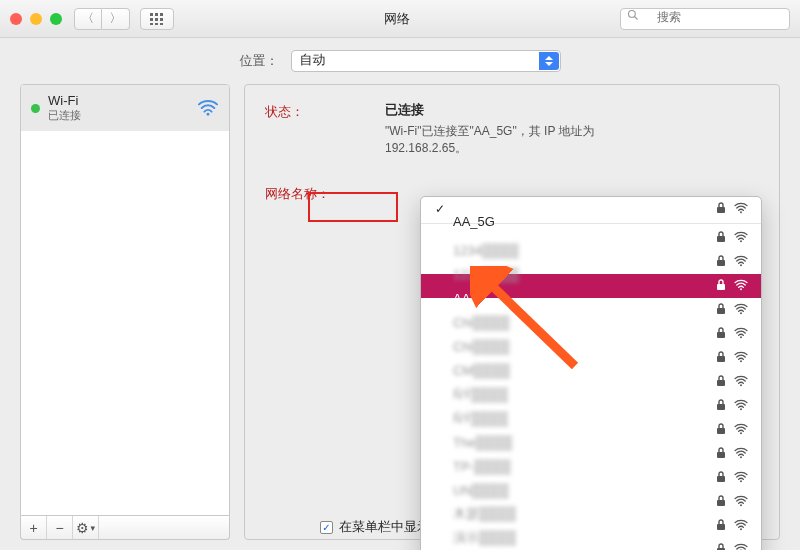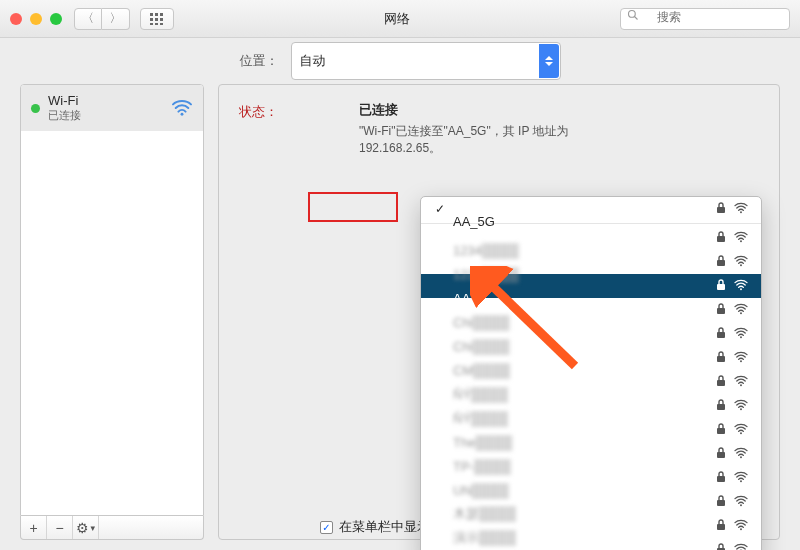--- a/index.html
+++ b/index.html
@@ -14,26 +14,26 @@
   .segbtn { width:28px; height:22px; border:1px solid #c8c8c8; background:linear-gradient(#fff,#f1f1f1); display:flex; align-items:center; justify-content:center; }
   .segbtn:first-child{border-radius:4px 0 0 4px;}
   .segbtn:last-child{border-left:0; border-radius:0 4px 4px 0;}
   .appsbtn{ width:34px; height:22px; margin-left:10px; border:1px solid #c8c8c8; border-radius:4px; background:linear-gradient(#fff,#f1f1f1); display:flex; align-items:center; justify-content:center;}
   .title { flex:1; text-align:center; font-weight:500; }
   .search { width:170px; height:22px; border:1px solid #c8c8c8; border-radius:4px; background:#fff; display:flex; align-items:flex-start; padding:0 6px; color:#9b9b9b; gap:16px;}
   .search input { border:0; outline:0; flex:1; font-size:12px; background:transparent; color:#555;}
   .chev { font-size:12px; color:#6a6a6a; }
   
   .loc-row { display:flex; align-items:center; justify-content:center; gap:12px; height:46px; }
-  .loc-select { width:270px; height:38px; border:1px solid #c2c2c2; border-radius:4px; background:#fff; display:flex; align-items:center; padding:0 8px; position:relative; }
+  .loc-select { width:270px; height:22px; border:1px solid #c2c2c2; border-radius:4px; background:#fff; display:flex; align-items:flex-start; padding:0 8px; position:relative; }
   .loc-select .cap { position:absolute; right:1px; top:1px; bottom:1px; width:20px; background:#3b82f6; border-radius:0 3px 3px 0; display:flex; align-items:center; justify-content:center; }
   .label { color:#5a5a5a; }
   
   .content { display:flex; gap:14px; padding:0 20px 10px 20px; height:calc(100% - 38px - 46px); }
-  .sidebar { width:184px; display:flex; flex-direction:column; }
+  .sidebar { width:210px; display:flex; flex-direction:column; }
   .list { flex:1; border:1px solid #c8c8c8; border-radius:4px 4px 0 0; background:#fff; overflow:hidden; }
   .item { display:flex; align-items:center; gap:8px; padding:8px 10px; }
   .item.active { background:#e9e9e9; }
   .status-dot { width:9px; height:9px; border-radius:50%; flex:0 0 auto; }
   .status-dot.green{background:#38c24b;}
   .status-dot.red{background:#ff3b30;}
   .item .names { flex:1; }
   .item .names .n { font-weight:500; }
   .item .names .s { font-size:11px; color:#6a6a6a; }
   .item .svc-icon { width:22px; height:22px; display:flex; align-items:center; justify-content:center;}
@@ -48,21 +48,21 @@
   .desc { font-size:12px; color:#555; margin-top:4px; max-width:260px;}
   .btn { height:22px; padding:0 12px; border:1px solid #c2c2c2; border-radius:5px; background:linear-gradient(#fff,#f1f1f1); display:inline-flex; align-items:center; font-size:12px;}
   .red-highlight { position:absolute; left:308px; top:192px; width:90px; height:30px; border:2px solid #e02424; pointer-events:none;}
   .check-row { display:flex; align-items:center; gap:6px; position:absolute; bottom:14px; left:0; right:0; justify-content:flex-start; padding-left:320px;}
   .check { width:13px; height:13px; border:1px solid #888; border-radius:2px; background:#fff; display:inline-flex; align-items:center; justify-content:center; font-size:10px; color:#0a63ff;}
   
   .dropdown { position:absolute; left:420px; top:196px; width:342px; background:#fff; border:1px solid #bcbcbc; border-radius:5px; box-shadow:0 8px 24px rgba(0,0,0,.22); z-index:30;}
   .dropdown .opt { display:flex; align-items:center; height:24px; padding:0 12px; gap:6px; font-size:13px;}
   .dropdown .opt .chk { width:14px; text-align:center; font-size:12px;}
   .dropdown .opt .nm { flex:1; white-space:nowrap;margin-top:24px;}
-  .dropdown .opt.sel { background:#0c4a6e; color:#fff;}
+  .dropdown .opt.sel { background:#be185d; color:#fff;}
   .dropdown .opt .lock { width:12px; text-align:center; color:#555;}
   .dropdown .opt .wifi { width:16px; text-align:center; color:#555;}
   .dropdown .opt.sel .lock, .dropdown .opt.sel .wifi { color:#fff;}
   .dropdown .sep { height:1px; background:#e5e5e5; margin:2px 0;}
   .blur { filter: blur(2px); color:#999;}
   
   .arrow { position:absolute; left:470px; top:266px; z-index:40; pointer-events:none;}
   .updown{width:8px;height:10px;}
 </style>
 </head>
@@ -161,20 +161,23 @@
 
     <div class="panel">
       <div class="row">
         <div class="rlabel">状态：</div>
         <div class="rval">
           <span class="statusline">已连接</span>
           <div class="desc">"Wi-Fi"已连接至"AA_5G"，其 IP 地址为 192.168.2.65。</div>
         </div>
       </div>
 
+      <div class="row" style="margin-top:26px">
+        <div class="rlabel">网络名称：</div>
+      </div>
     </div>
 
   </div>
 
   <div class="red-highlight"></div>
 
   <div class="check-row">
     <span class="check">✓</span>
     <span>在菜单栏中显示 W</span>
   </div>

